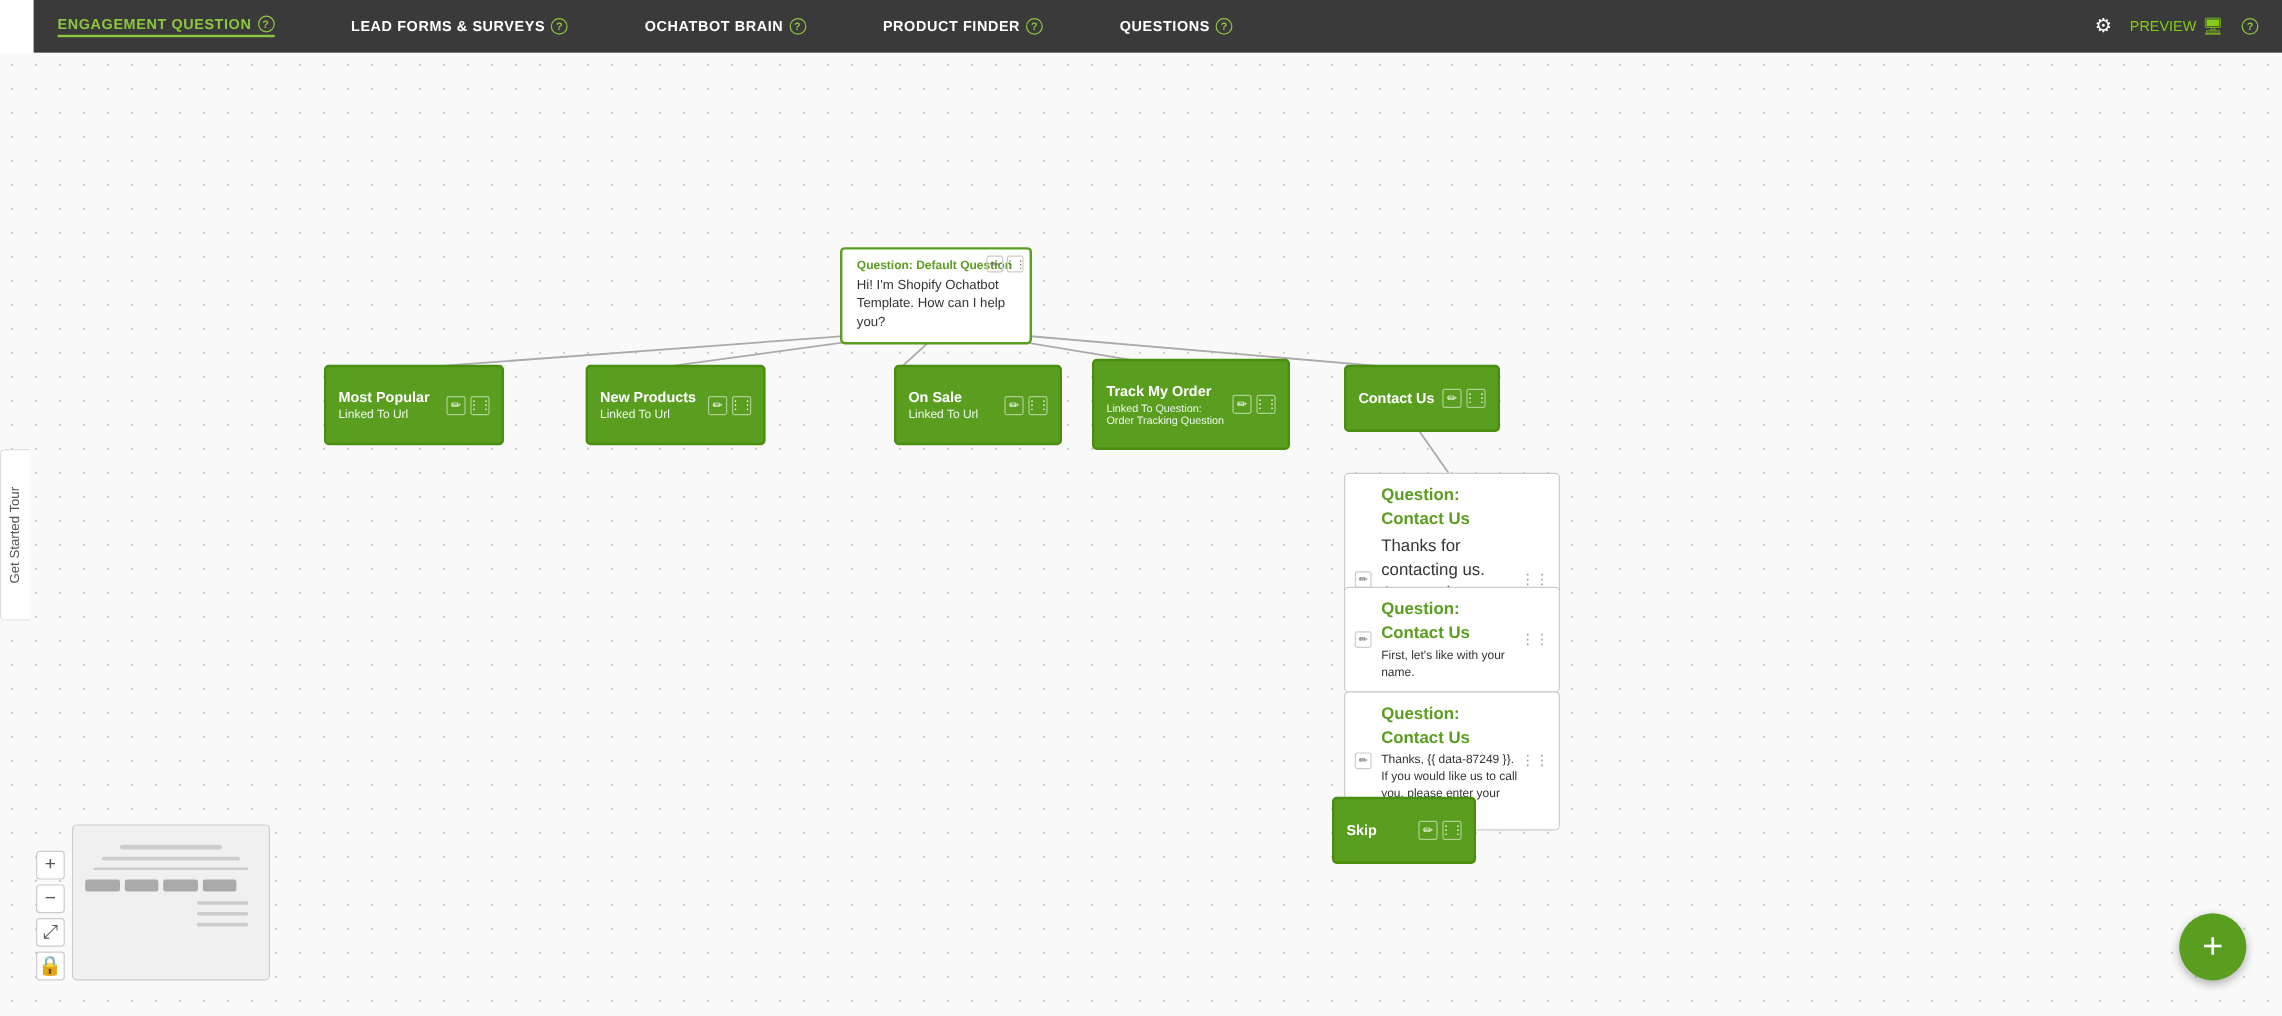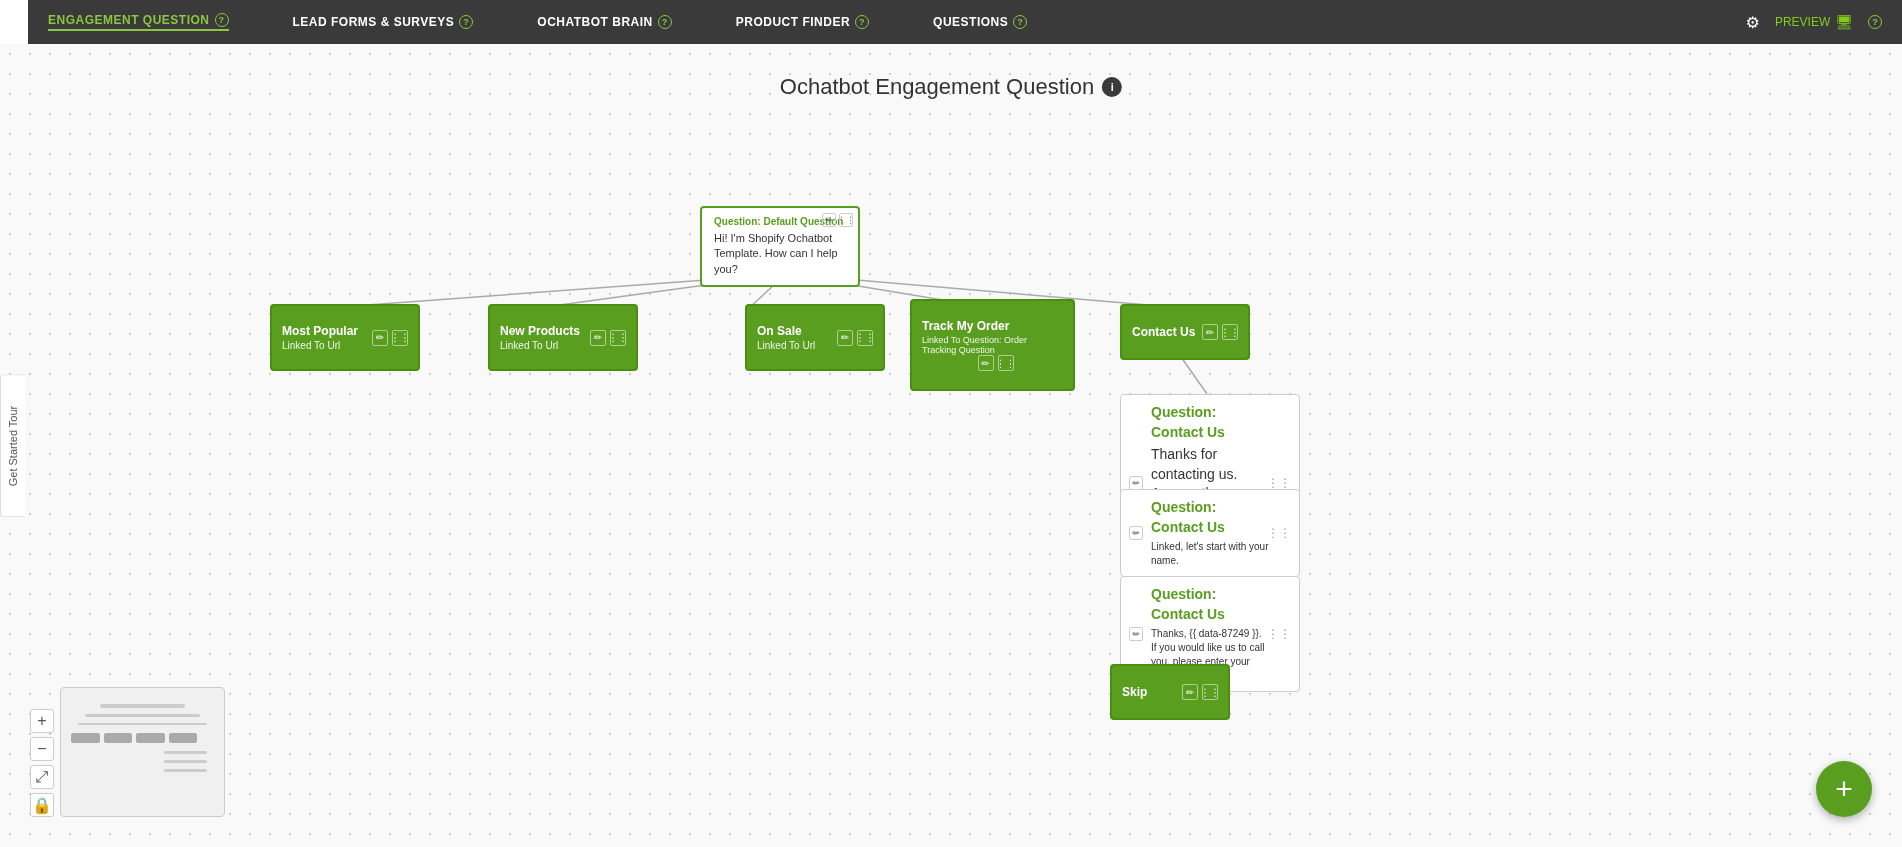--- a/index.html
+++ b/index.html
@@ -344,26 +344,20 @@
 </div>
 
 <div class="canvas-area">
 
   <div style="position:absolute; left:0; top:50%; transform:translateY(-50%); z-index:10;">
     <div style="background:#fff; border:1px solid #ddd; border-left:none; border-radius:0 4px 4px 0; padding:30px 6px; writing-mode:vertical-rl; transform:rotate(180deg); font-size:11px; color:#555; cursor:pointer;">
       <span>Get Started Tour</span>
     </div>
   </div>
 
-  <div class="page-title">
-    <span>Ochatbot Engagement Question</span>
-    <div class="info-icon">
-      <span>i</span>
-    </div>
-  </div>
 
   <svg class="lines-svg">
 
     <line x1="786" y1="230" x2="340" y2="263" stroke="#aaa" stroke-width="1.5"></line>
 
     <line x1="786" y1="230" x2="545" y2="263" stroke="#aaa" stroke-width="1.5"></line>
 
     <line x1="786" y1="230" x2="750" y2="263" stroke="#aaa" stroke-width="1.5"></line>
 
     <line x1="786" y1="230" x2="985" y2="263" stroke="#aaa" stroke-width="1.5"></line>
@@ -414,21 +408,21 @@
     <div class="node-text-wrap">
       <div class="node-label">On Sale</div>
       <div class="node-sub">Linked To Url</div>
     </div>
     <div class="node-icons">
       <div class="edit-icon">✏</div>
       <div class="drag-icon">⋮⋮</div>
     </div>
   </div>
 
-  <div class="node-green" style="left:910px; top:255px; width:165px;flex-direction:column;">
+  <div class="node-green" style="left:910px; top:255px; width:165px;">
     <div class="node-text-wrap">
       <div class="node-label">Track My Order</div>
       <div class="node-sub" style="font-size:9px;">Linked To Question: Order Tracking Question</div>
     </div>
     <div class="node-icons">
       <div class="edit-icon">✏</div>
       <div class="drag-icon">⋮⋮</div>
     </div>
   </div>
 
@@ -445,21 +439,21 @@
   <div class="node-question" style="left:1120px; top:350px; width:185px;">
     <div class="edit-left">✏</div>
     <div class="node-q-title">Question: Contact Us</div>
     <div style="font-size:14px; line-height:1.4;">Thanks for contacting us. Answer the following four questions and we will contact you.</div>
     <div class="drag-right">⋮⋮</div>
   </div>
 
   <div class="node-question" style="left:1120px; top:445px; width:185px;">
     <div class="edit-left">✏</div>
     <div class="node-q-title">Question: Contact Us</div>
-    <div style="font-size:10px; line-height:1.4;">Linked, let's start with your name.</div>
+    <div style="font-size:10px; line-height:1.4;">First, let's like with your name.</div>
     <div class="drag-right">⋮⋮</div>
   </div>
 
   <div class="node-question" style="left:1120px; top:532px; width:185px;">
     <div class="edit-left">✏</div>
     <div class="node-q-title">Question: Contact Us</div>
     <div style="font-size:10px; line-height:1.4;">Thanks, {{ data-87249 }}. If you would like us to call you, please enter your phone number.</div>
     <div class="drag-right">⋮⋮</div>
   </div>
 

